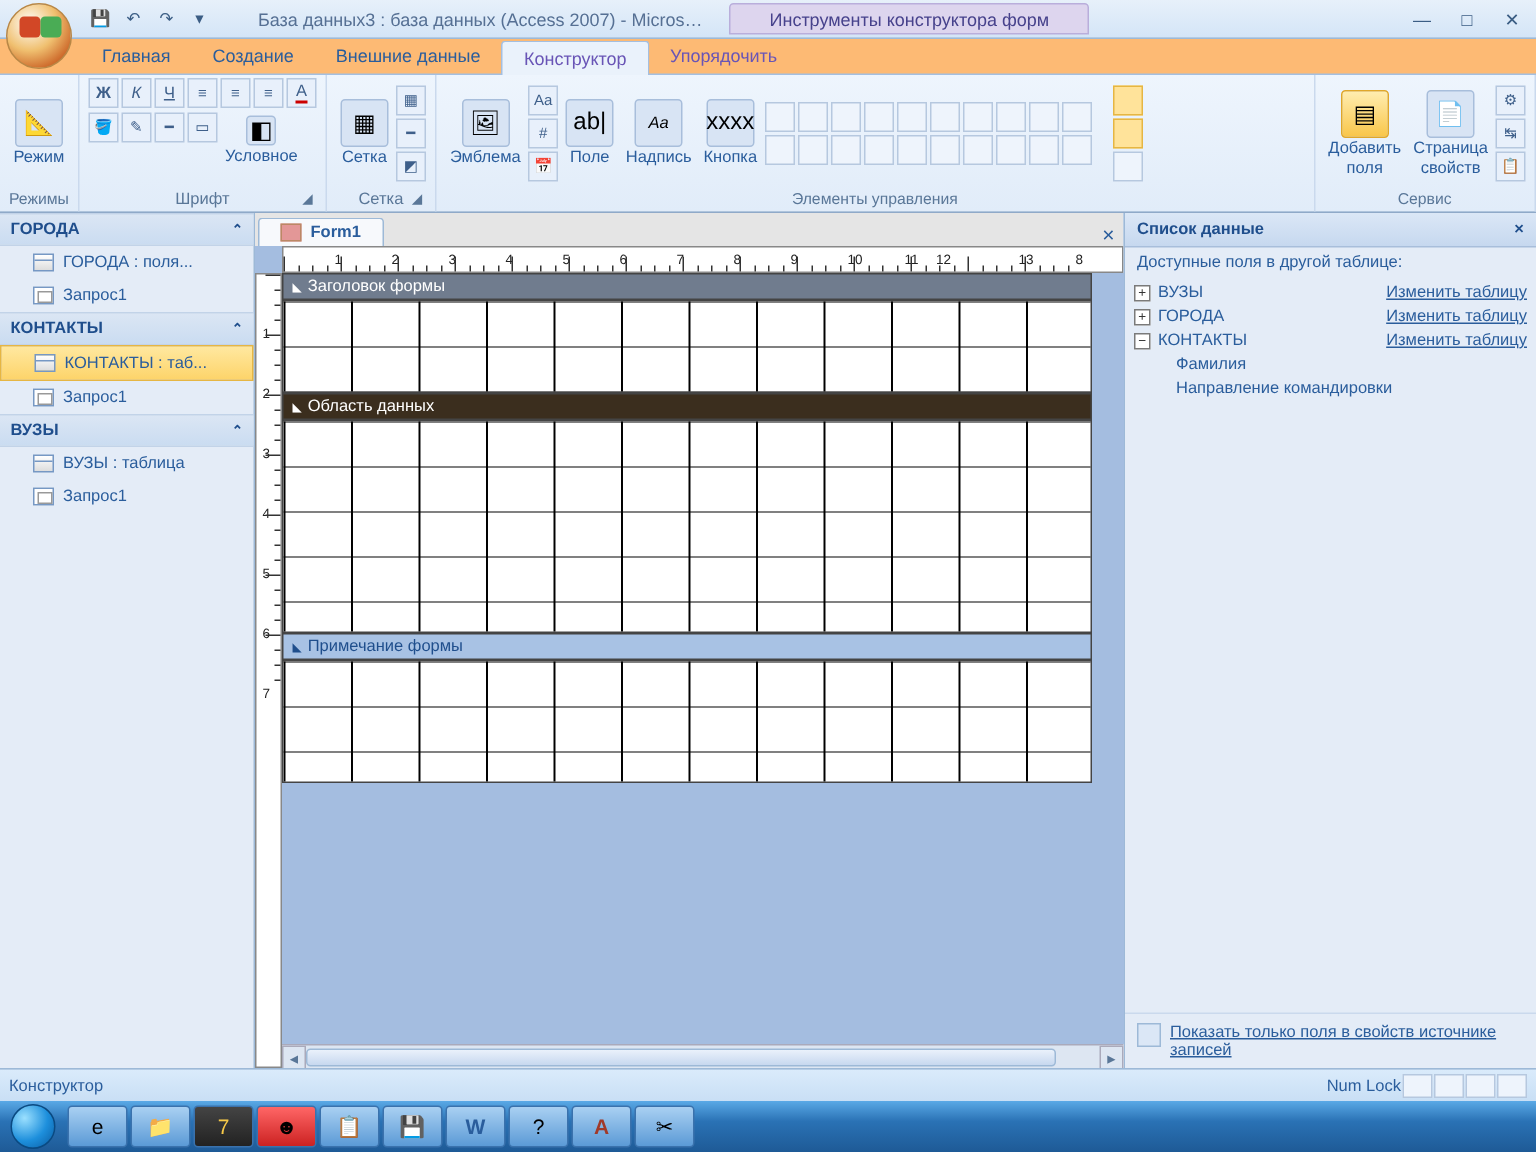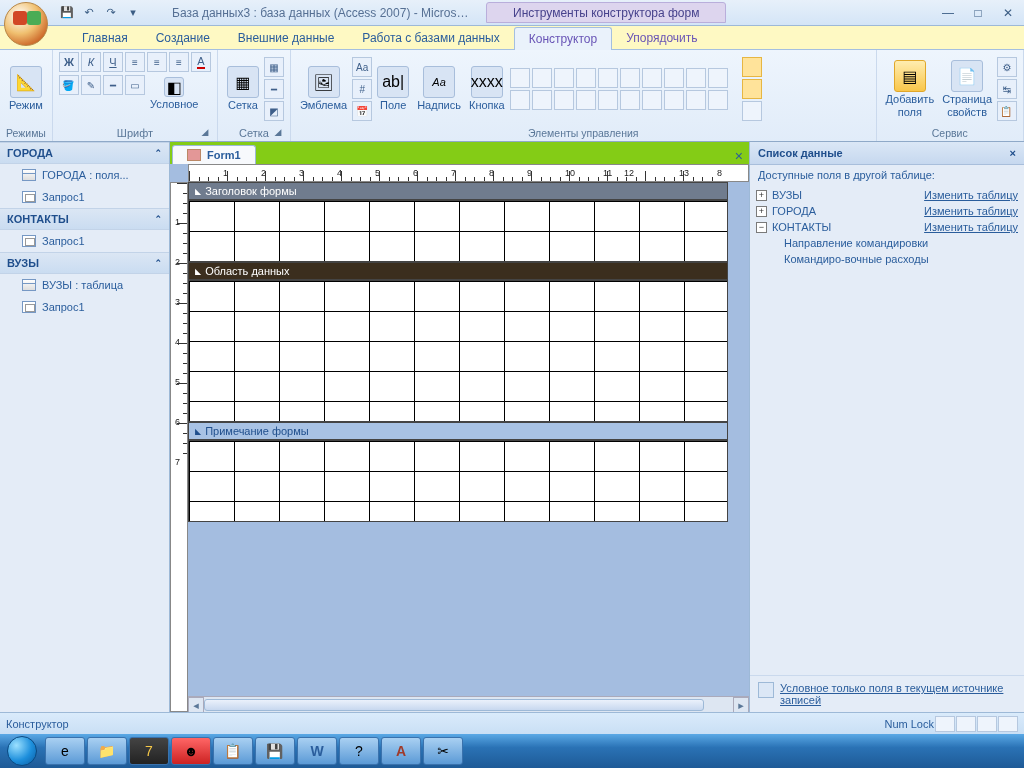--- a/index.html
+++ b/index.html
@@ -12,21 +12,21 @@
 .office-btn::before{left:8px;top:8px;background:#d24726;}
 .office-btn::after{left:22px;top:8px;background:#4aac55;}
 .qat { margin-left: 54px; display: flex; gap: 4px; }
 .qat-btn { width: 18px; height: 18px; display:flex;align-items:center;justify-content:center; color:#3b5d84; cursor:pointer; }
 .title-text { margin-left: 30px; color:#567094; font-size:12px; overflow:hidden; text-overflow:ellipsis; white-space:nowrap; max-width:300px;}
 .contextual-tab { margin-left: 14px; background:#ddd5ee; border:1px solid #b9aedb; padding:3px 26px 2px; color:#47428c; font-size:12px; border-radius:3px 3px 0 0;}
 .win-controls { margin-left:auto; display:flex; gap:6px; }
 .win-btn { width:24px; height:18px; display:flex; align-items:center; justify-content:center; color:#3b5d84; cursor:pointer; font-size:12px;}
 
 
-.ribbon-tabs { height: 24px; background:#fef9c3; display:flex; padding-left:68px; border-bottom:1px solid #a4bfe0;align-items:center;}
+.ribbon-tabs { height: 24px; background:#fdba74; display:flex; padding-left:54px; border-bottom:1px solid #a4bfe0;}
 .rtab { padding: 4px 14px; color:#2a5d9c; cursor:pointer; font-size:12px;}
 .rtab.active { background:#eaf2fb; border:1px solid #a4bfe0; border-bottom:none; border-radius:3px 3px 0 0; color:#d06000; position:relative; top:1px;}
 .rtab.ctx { color:#6955b6;}
 
 
 .ribbon-body { height:92px; background:linear-gradient(#eef5fd,#e1ecf9); display:flex; border-bottom:1px solid #8fa9c8;}
 .rgroup { border-right:1px solid #cad9ed; display:flex; flex-direction:column; padding:2px 6px 0;}
 .rgroup-controls { flex:1; display:flex; align-items:center; gap:2px;}
 .rgroup-label { text-align:center; color:#5a7798; font-size:10.5px; padding:1px 0 2px; position:relative;}
 .rgroup-label .dlg { position:absolute; right:0; bottom:2px; width:12px; height:12px; font-size:9px; color:#5a7798;}
@@ -50,21 +50,21 @@
 .nav-item { padding:5px 8px 5px 22px; display:flex; align-items:center; gap:6px; color:#2a5d9c; cursor:pointer;}
 .nav-item.sel { background:linear-gradient(#ffe8a0,#fdd46a); border:1px solid #e6b643;}
 .nav-item .nico{width:14px;height:12px;display:inline-block;}
 .nico.tbl{background:linear-gradient(#fff,#ddd);border:1px solid #7698c4; position:relative;}
 .nico.tbl::before{content:"";position:absolute;left:0;right:0;top:3px;border-top:1px solid #7698c4;}
 .nico.qry{width:14px;height:12px;border:1px solid #7698c4;background:#fff;position:relative;}
 .nico.qry::after{content:"";position:absolute;left:2px;top:2px;width:8px;height:6px;border:1px solid #999;}
 
 
 .workspace { flex:1; display:flex; flex-direction:column; background:#a4bde0; min-width:0;}
-.doc-tabs { height:22px; background:#84cc16; display:flex; align-items:flex-end; padding-left:2px;}
+.doc-tabs { height:22px; background:#e5e5e5; display:flex; align-items:flex-end; padding-left:2px;}
 .doc-tab { background:#f7f9fc; border:1px solid #9db9d7; border-bottom:none; padding:3px 14px; display:flex; align-items:center; gap:6px; font-weight:bold; color:#2a5d9c; font-size:11px; border-radius:3px 3px 0 0;}
 .doc-tab .tico{width:14px;height:12px;background:#e39797;border:1px solid #b86;}
 .doc-close{margin-left:auto;padding:0 6px;color:#2a5d9c;cursor:pointer;font-size:14px;}
 .design-surface { flex:1; position:relative; overflow:hidden; background:#a4bde0;}
 .ruler-h { position:absolute; left:18px; top:0; right:0; height:18px; background:#fff; border:1px solid #888; font-size:9px; display:flex;}
 .ruler-v { position:absolute; left:0; top:18px; bottom:0; width:18px; background:#fff; border:1px solid #888;}
 .form-canvas { position:absolute; left:18px; top:18px; right:0; bottom:0; overflow:auto; background:#a4bde0;}
 .section { width:540px;}
 .section-header { background:#707c8e; color:#fff; padding:2px 6px; font-size:11px; display:flex; align-items:center; gap:4px; border:1px solid #444;}
 .section-header.dark{background:#3b2e1e;}
@@ -126,21 +126,20 @@
     <div class="win-btn">—</div>
     <div class="win-btn">□</div>
     <div class="win-btn">✕</div>
   </div>
 </div>
 
 <div class="ribbon-tabs">
   <div class="rtab">Главная</div>
   <div class="rtab">Создание</div>
   <div class="rtab">Внешние данные</div>
-  <div class="rtab">Работа с базами данных</div>
   <div class="rtab active ctx">Конструктор</div>
   <div class="rtab ctx">Упорядочить</div>
 </div>
 
 <div class="ribbon-body">
   <div class="rgroup">
     <div class="rgroup-controls">
       <div class="big-btn">
         <div class="ico">📐</div>
         <div class="lbl">Режим</div>
@@ -282,20 +281,24 @@
         <span class="nico tbl"></span>
         <span>ГОРОДА : поля...</span>
       </div>
     <div class="nav-item">
         <span class="nico qry"></span>
         <span>Запрос1</span>
       </div>
     <div class="nav-group">
         <span>КОНТАКТЫ</span>
         <span class="chev">⌃</span>
+      </div>
+    <div class="nav-item sel">
+        <span class="nico tbl"></span>
+        <span>КОНТАКТЫ : таб...</span>
       </div>
     <div class="nav-item">
         <span class="nico qry"></span>
         <span>Запрос1</span>
       </div>
     <div class="nav-group">
         <span>ВУЗЫ</span>
         <span class="chev">⌃</span>
       </div>
     <div class="nav-item">
@@ -479,26 +482,26 @@
       <div class="ftree-row">
           <span class="box">+</span>
           <span>ГОРОДА</span>
           <span class="link">Изменить таблицу</span>
         </div>
       <div class="ftree-row">
           <span class="box">−</span>
           <span>КОНТАКТЫ</span>
           <span class="link">Изменить таблицу</span>
         </div>
+      <div class="ftree-row ftree-child">Фамилия</div>
       <div class="ftree-row ftree-child">Направление командировки</div>
-      <div class="ftree-row ftree-child">Командиро-вочные расходы</div>
     </div>
     <div class="field-footer">
       <div class="fico"></div>
-      <a>Условное только поля в текущем источнике записей</a>
+      <a>Показать только поля в свойств источнике записей</a>
     </div>
   </div>
 </div>
 
 <div class="status-bar">
   <span>Конструктор</span>
   <div class="spacer"></div>
   <span>Num Lock</span>
   <div class="sbtn"></div>
   <div class="sbtn"></div>

